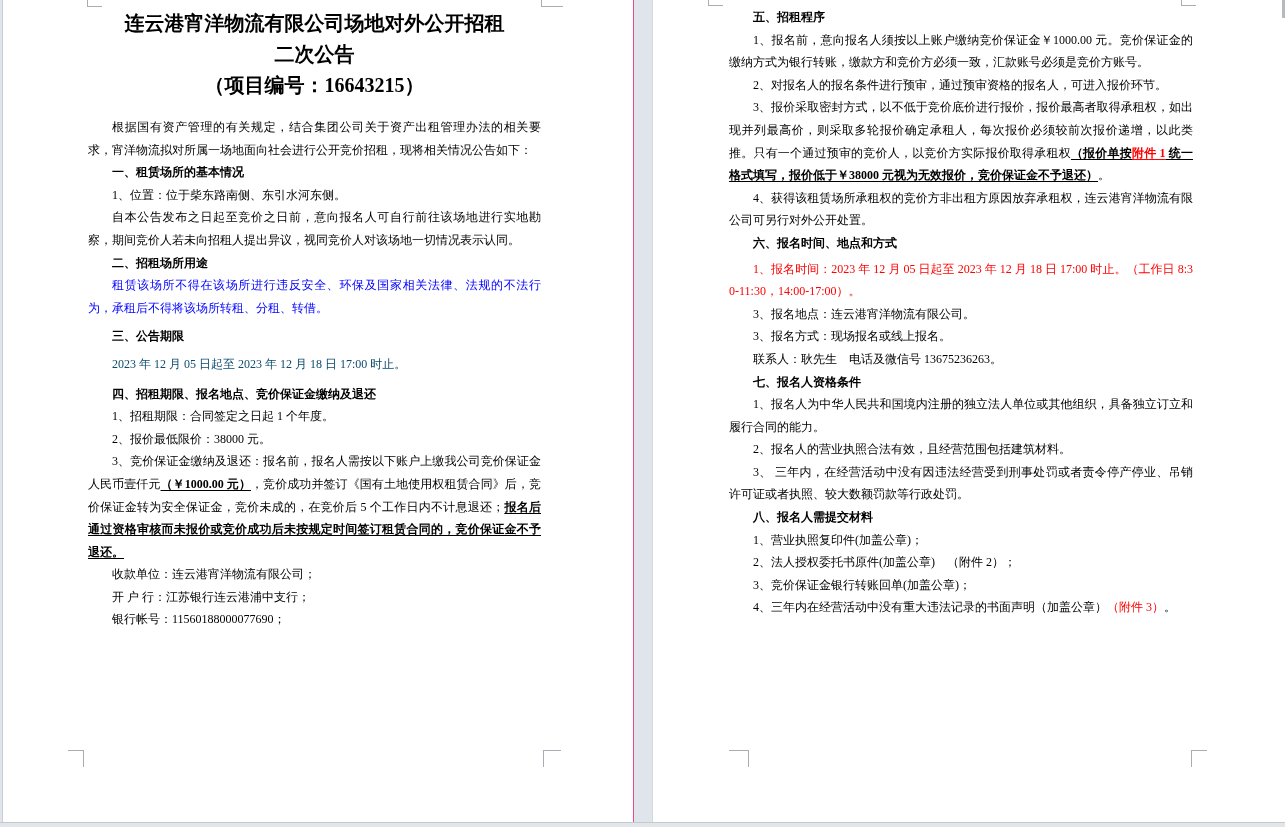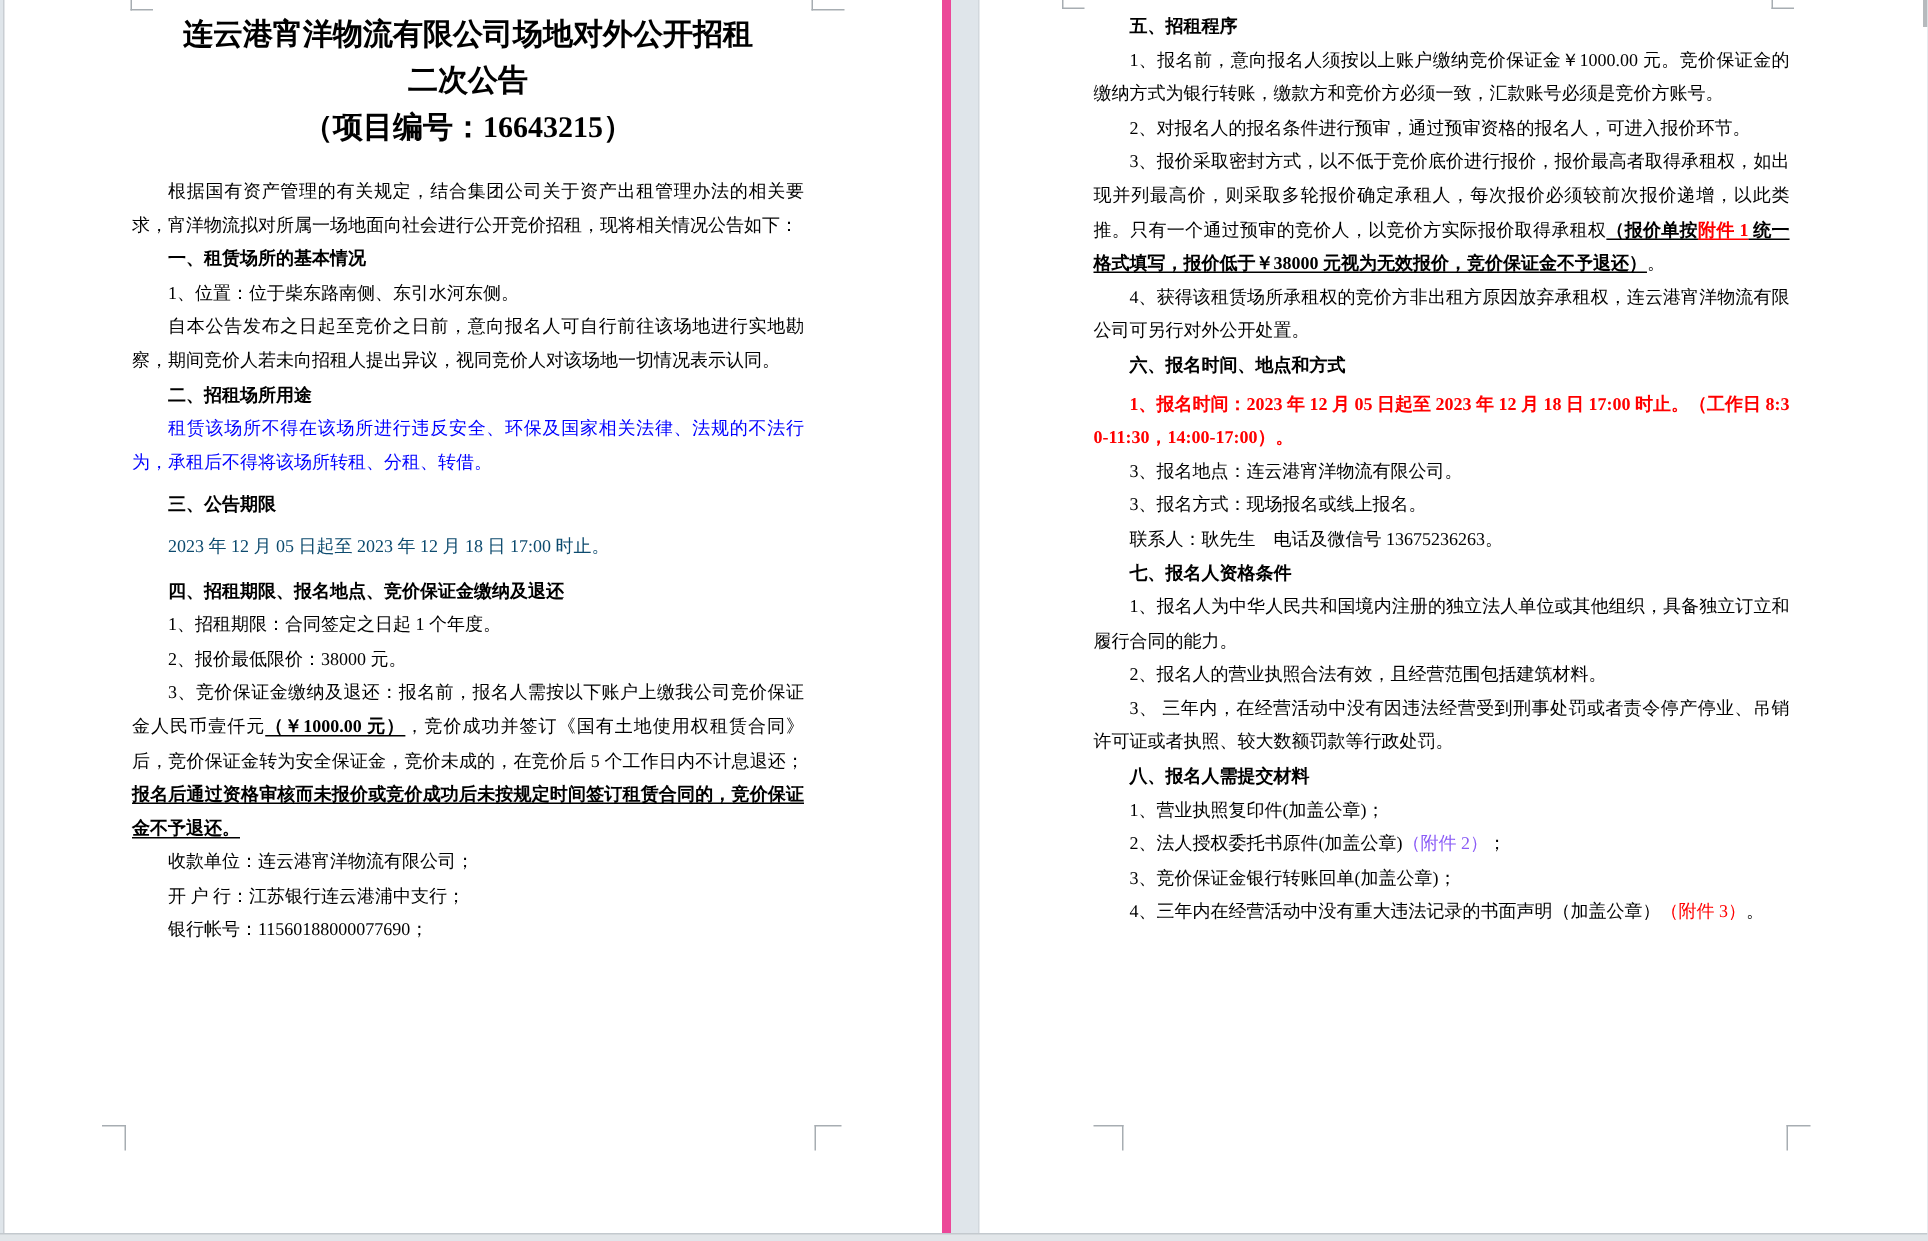--- a/index.html
+++ b/index.html
@@ -12,21 +12,21 @@
   }
   .workspace { position: absolute; inset: 0; }
   .page {
     position: absolute; top: 0; height: 822px;
     background: #ffffff;
     box-sizing: border-box;
   }
   #page1 {
     left: 2px; width: 632px;
     border-left: 1px solid #c9ced3;
-    border-right: 6px solid #ec4899;
+    border-right: 1px solid #ec4899;
     padding: 6px 92px 0 85px;
   }
   #page2 {
     left: 652px; width: 633px;
     border-left: 1px solid #d2d8dd;
     padding: 6px 92px 0 76px;
   }
   .bottom-strip {
     position: absolute; left: 0; top: 822px; width: 1285px; height: 5px;
     background: #e2e6e9;
@@ -101,31 +101,31 @@
     <div class="mark tr2"></div>
     <div class="mark bl2"></div>
     <div class="mark br2"></div>
     <div id="page2-body">
         <p class="para bold"><span>五、招租程序</span></p>
         <p class="para"><span>1、报名前，意向报名人须按以上账户缴纳竞价保证金￥1000.00 元。竞价保证金的缴纳方式为银行转账，缴款方和竞价方必须一致，汇款账号必须是竞价方账号。</span></p>
         <p class="para"><span>2、对报名人的报名条件进行预审，通过预审资格的报名人，可进入报价环节。</span></p>
         <p class="para"><span>3、报价采取密封方式，以不低于竞价底价进行报价，报价最高者取得承租权，如出现并列最高价，则采取多轮报价确定承租人，每次报价必须较前次报价递增，以此类推。只有一个通过预审的竞价人，以竞价方实际报价取得承租权</span><span class="b u">（报价单按</span><span class="b u" style="color: rgb(255, 0, 0);">附件 1</span><span class="b u"> 统一格式填写，报价低于￥38000 元视为无效报价，竞价保证金不予退还）</span><span>。</span></p>
         <p class="para"><span>4、获得该租赁场所承租权的竞价方非出租方原因放弃承租权，连云港宵洋物流有限公司可另行对外公开处置。</span></p>
         <p class="para bold"><span>六、报名时间、地点和方式</span></p>
-        <p class="para" style="color: rgb(255, 0, 0); margin-top: 3px; font-weight: bold;"><span>1、报名时间：2023 年 12 月 05 日起至 2023 年 12 月 18 日 17:00 时止。（工作日 8:30-11:30，14:00-17:00）。</span></p>
+        <p class="para" style="color: rgb(255, 0, 0); margin-top: 3px;"><span>1、报名时间：2023 年 12 月 05 日起至 2023 年 12 月 18 日 17:00 时止。（工作日 8:30-11:30，14:00-17:00）。</span></p>
         <p class="para"><span>3、报名地点：连云港宵洋物流有限公司。</span></p>
         <p class="para"><span>3、报名方式：现场报名或线上报名。</span></p>
         <p class="para"><span>联系人：耿先生　电话及微信号 13675236263。</span></p>
         <p class="para bold"><span>七、报名人资格条件</span></p>
         <p class="para"><span>1、报名人为中华人民共和国境内注册的独立法人单位或其他组织，具备独立订立和履行合同的能力。</span></p>
         <p class="para"><span>2、报名人的营业执照合法有效，且经营范围包括建筑材料。</span></p>
         <p class="para"><span>3、 三年内，在经营活动中没有因违法经营受到刑事处罚或者责令停产停业、吊销许可证或者执照、较大数额罚款等行政处罚。</span></p>
         <p class="para bold"><span>八、报名人需提交材料</span></p>
         <p class="para"><span>1、营业执照复印件(加盖公章)；</span></p>
-        <p class="para"><span>2、法人授权委托书原件(加盖公章)</span><span style="color: #8b5cf6;">（附件 2）</span><span>；</span></p>
+        <p class="para"><span>2、法人授权委托书原件(加盖公章)</span><span style="color: #000000; padding-left: 12px;">（附件 2）</span><span>；</span></p>
         <p class="para"><span>3、竞价保证金银行转账回单(加盖公章)；</span></p>
         <p class="para"><span>4、三年内在经营活动中没有重大违法记录的书面声明（加盖公章）</span><span style="color: rgb(255, 0, 0);">（附件 3）</span><span>。</span></p>
       </div>
   </div>
 
   <div class="bottom-strip"></div>
   <div class="scroll-thumb"></div>
 
 </div>
 

